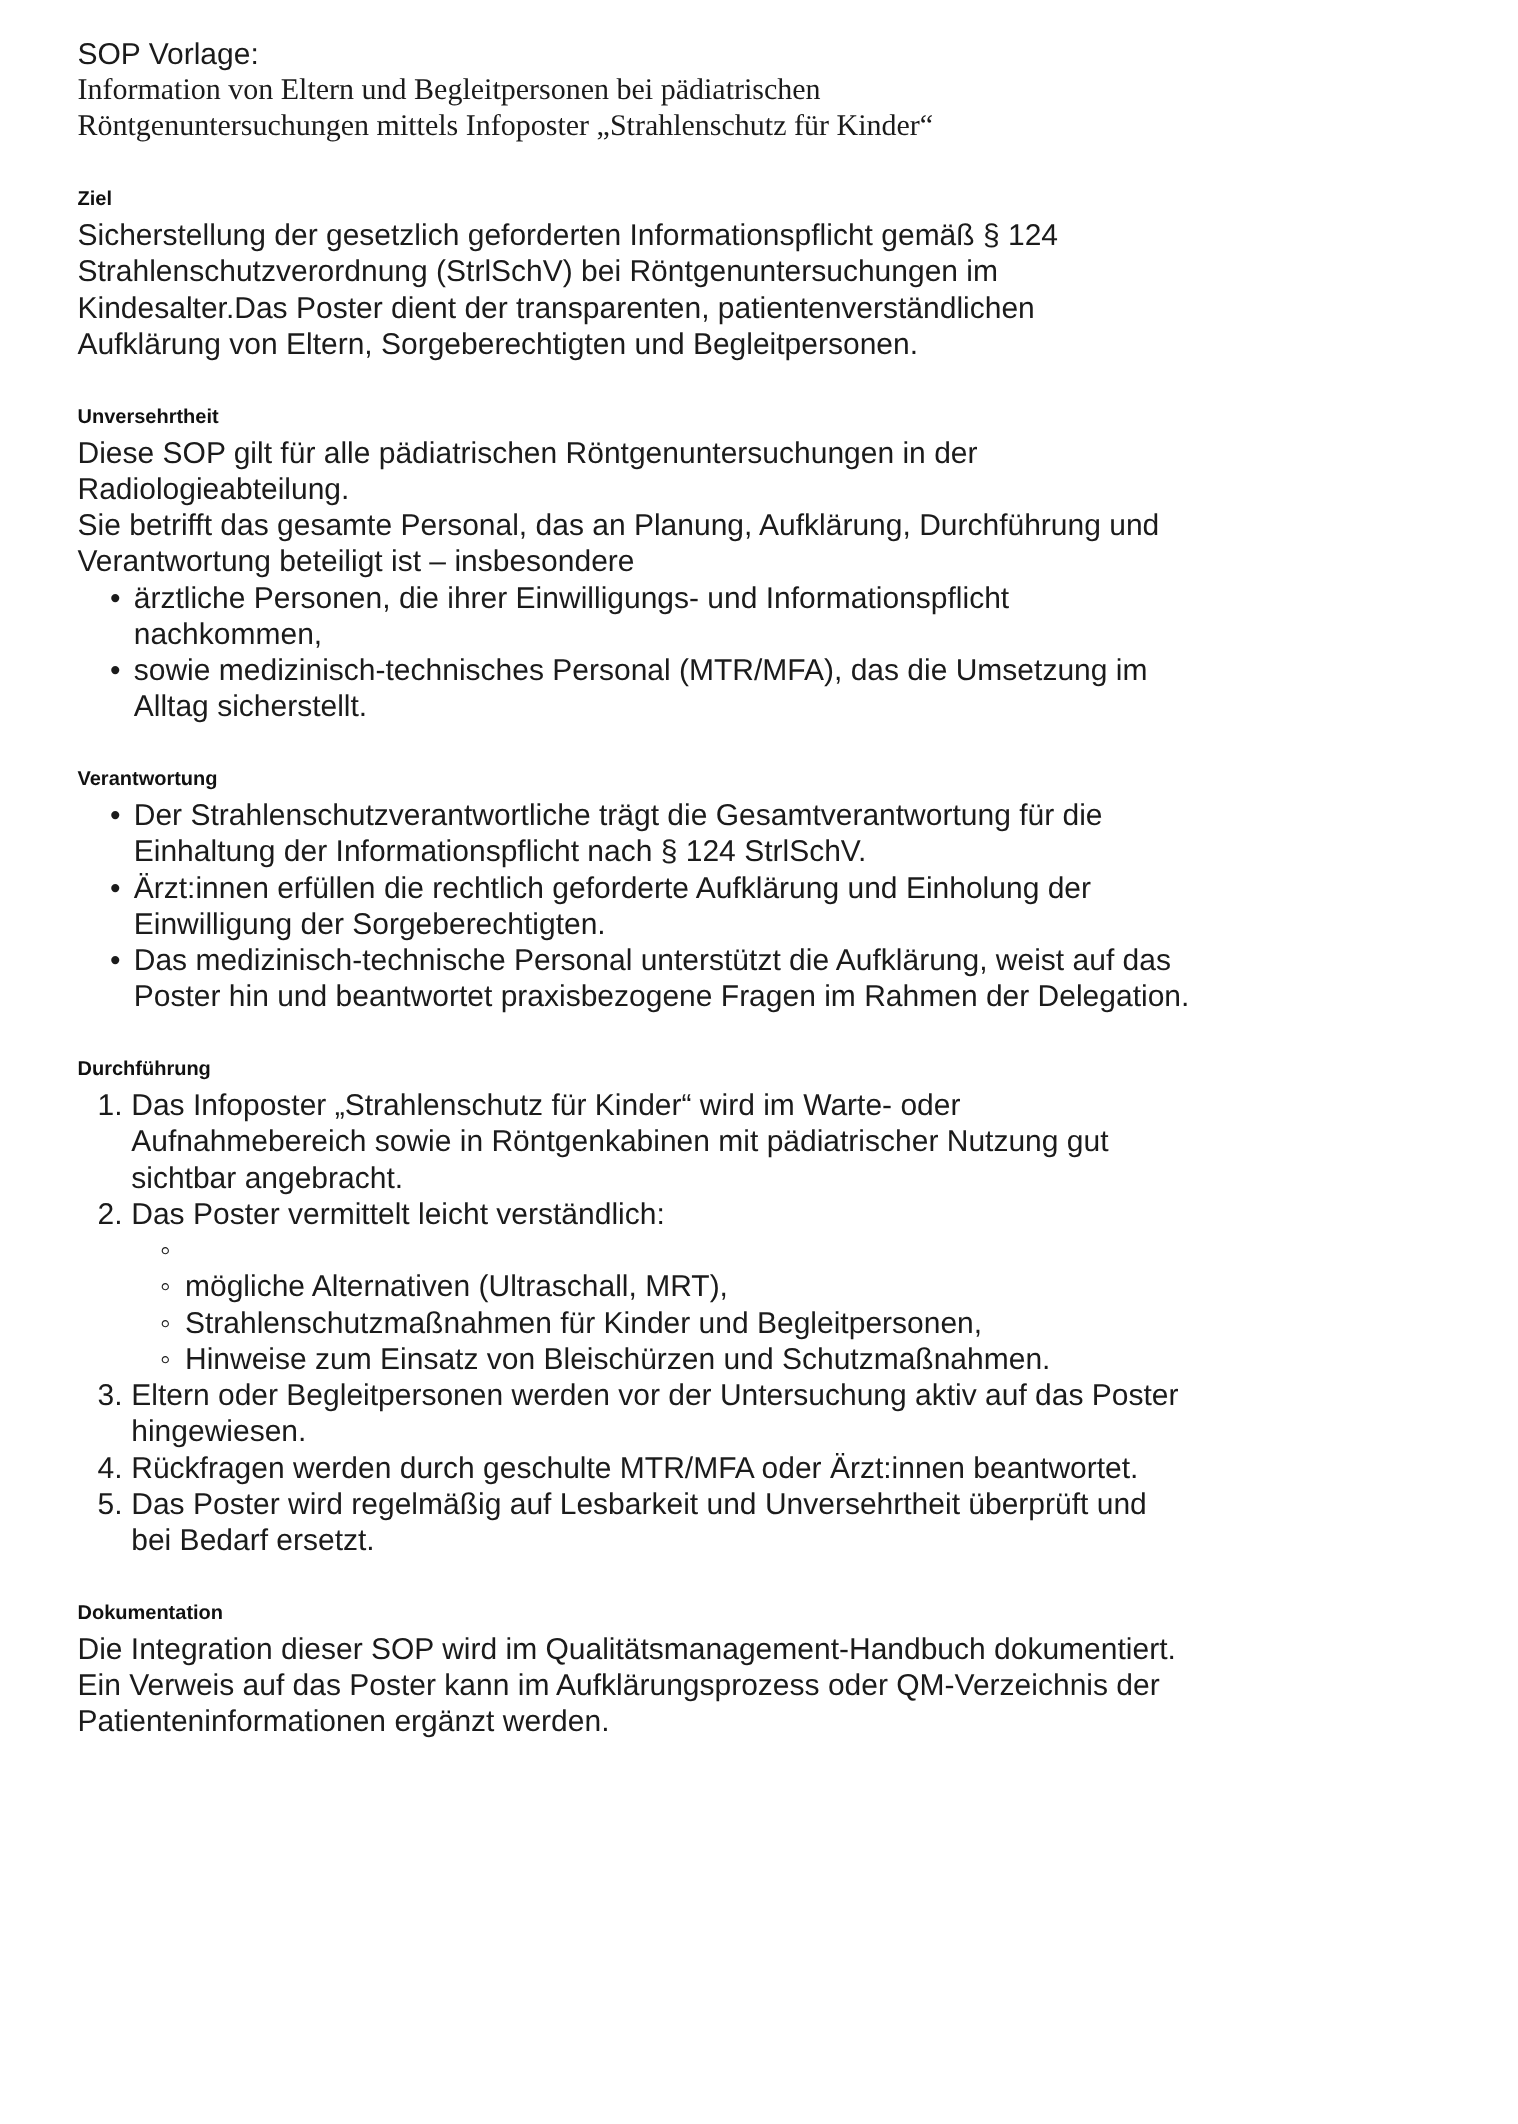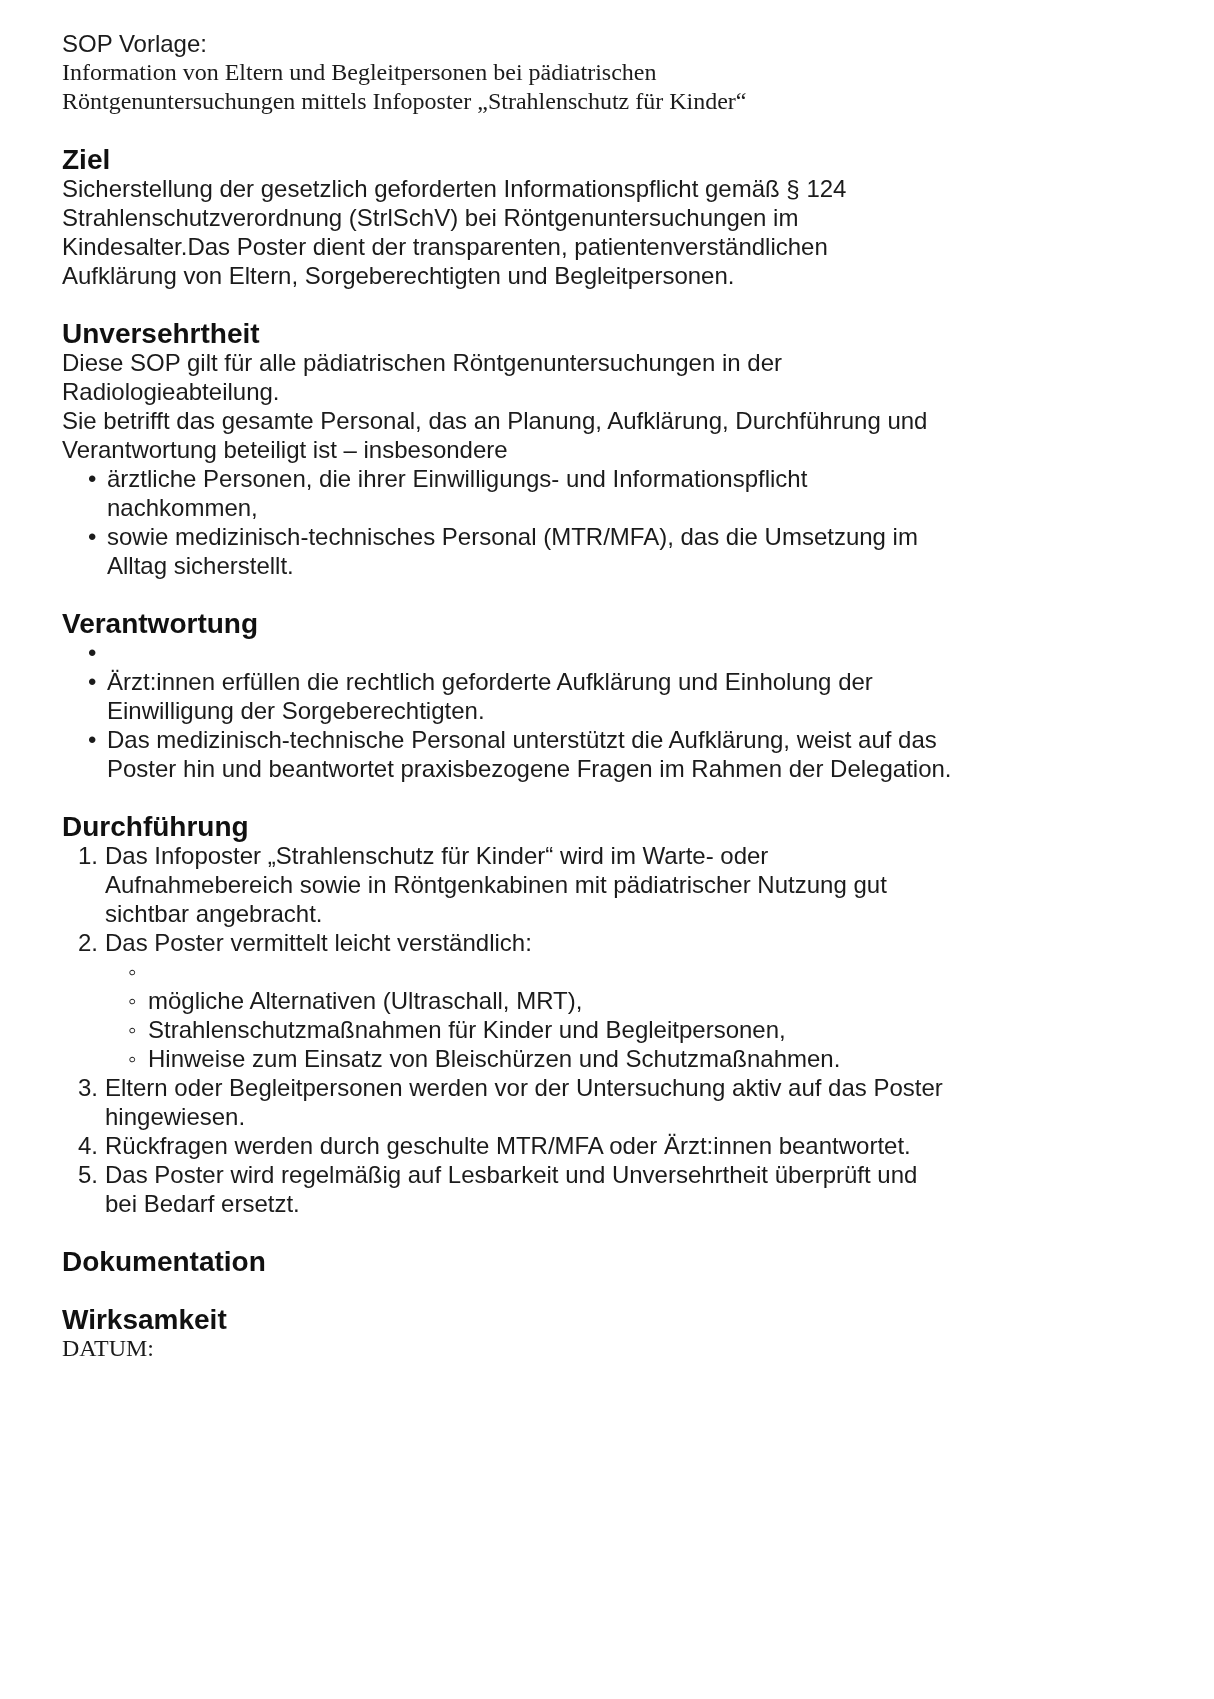--- a/index.html
+++ b/index.html
@@ -14,21 +14,21 @@
     line-height: 29px;
     color: #1b1b1b;
     overflow: hidden;
   }
   p.block {
     margin: 0;
     white-space: pre-line;
   }
   .gap { margin-top: 29px; font-family: Liberation Serif, serif; }
   h2.heading {
-    font-size: 28px;
+    font-size: 16px;
     line-height: 29px;
     font-weight: 700;
     color: #111111;
     margin: 29px 0 0 0;
   }
   .list { margin: 0; }
   .li { display: flex; align-items: flex-start; }
   .li .marker { flex: 0 0 auto; white-space: nowrap; }
   .li.l1 .marker { margin-left: 26px; width: 19px; }
   .li.num .marker { margin-left: 16px; width: 27px; }
@@ -67,20 +67,22 @@
       <span class="marker">•</span>
       <span class="text">sowie medizinisch-technisches Personal (MTR/MFA), das die Umsetzung im
 Alltag sicherstellt.</span>
     </div>
   </div>
 
   <h2 class="heading">Verantwortung</h2>
   <div class="list">
     <div class="li l1">
       <span class="marker">•</span>
+      <span class="text">Der Strahlenschutzverantwortliche trägt die Gesamtverantwortung für die
+Einhaltung der Informationspflicht nach § 124 StrlSchV.</span>
     </div>
     <div class="li l1">
       <span class="marker">•</span>
       <span class="text">Ärzt:innen erfüllen die rechtlich geforderte Aufklärung und Einholung der
 Einwilligung der Sorgeberechtigten.</span>
     </div>
     <div class="li l1">
       <span class="marker">•</span>
       <span class="text">Das medizinisch-technische Personal unterstützt die Aufklärung, weist auf das
 Poster hin und beantwortet praxisbezogene Fragen im Rahmen der Delegation.</span>
@@ -126,18 +128,21 @@
       <span class="text">Rückfragen werden durch geschulte MTR/MFA oder Ärzt:innen beantwortet.</span>
     </div>
     <div class="li num">
       <span class="marker">5.</span>
       <span class="text">Das Poster wird regelmäßig auf Lesbarkeit und Unversehrtheit überprüft und
 bei Bedarf ersetzt.</span>
     </div>
   </div>
 
   <h2 class="heading">Dokumentation</h2>
+  <p class="block">Die Integration dieser SOP wird im Qualitätsmanagement-Handbuch dokumentiert.
+Ein Verweis auf das Poster kann im Aufklärungsprozess oder QM-Verzeichnis der
+Patienteninformationen ergänzt werden.</p>
 
   <h2 class="heading">Wirksamkeit</h2>
 
   <p class="block gap">DATUM:</p>
 
 </div>
 
 </body></html>

